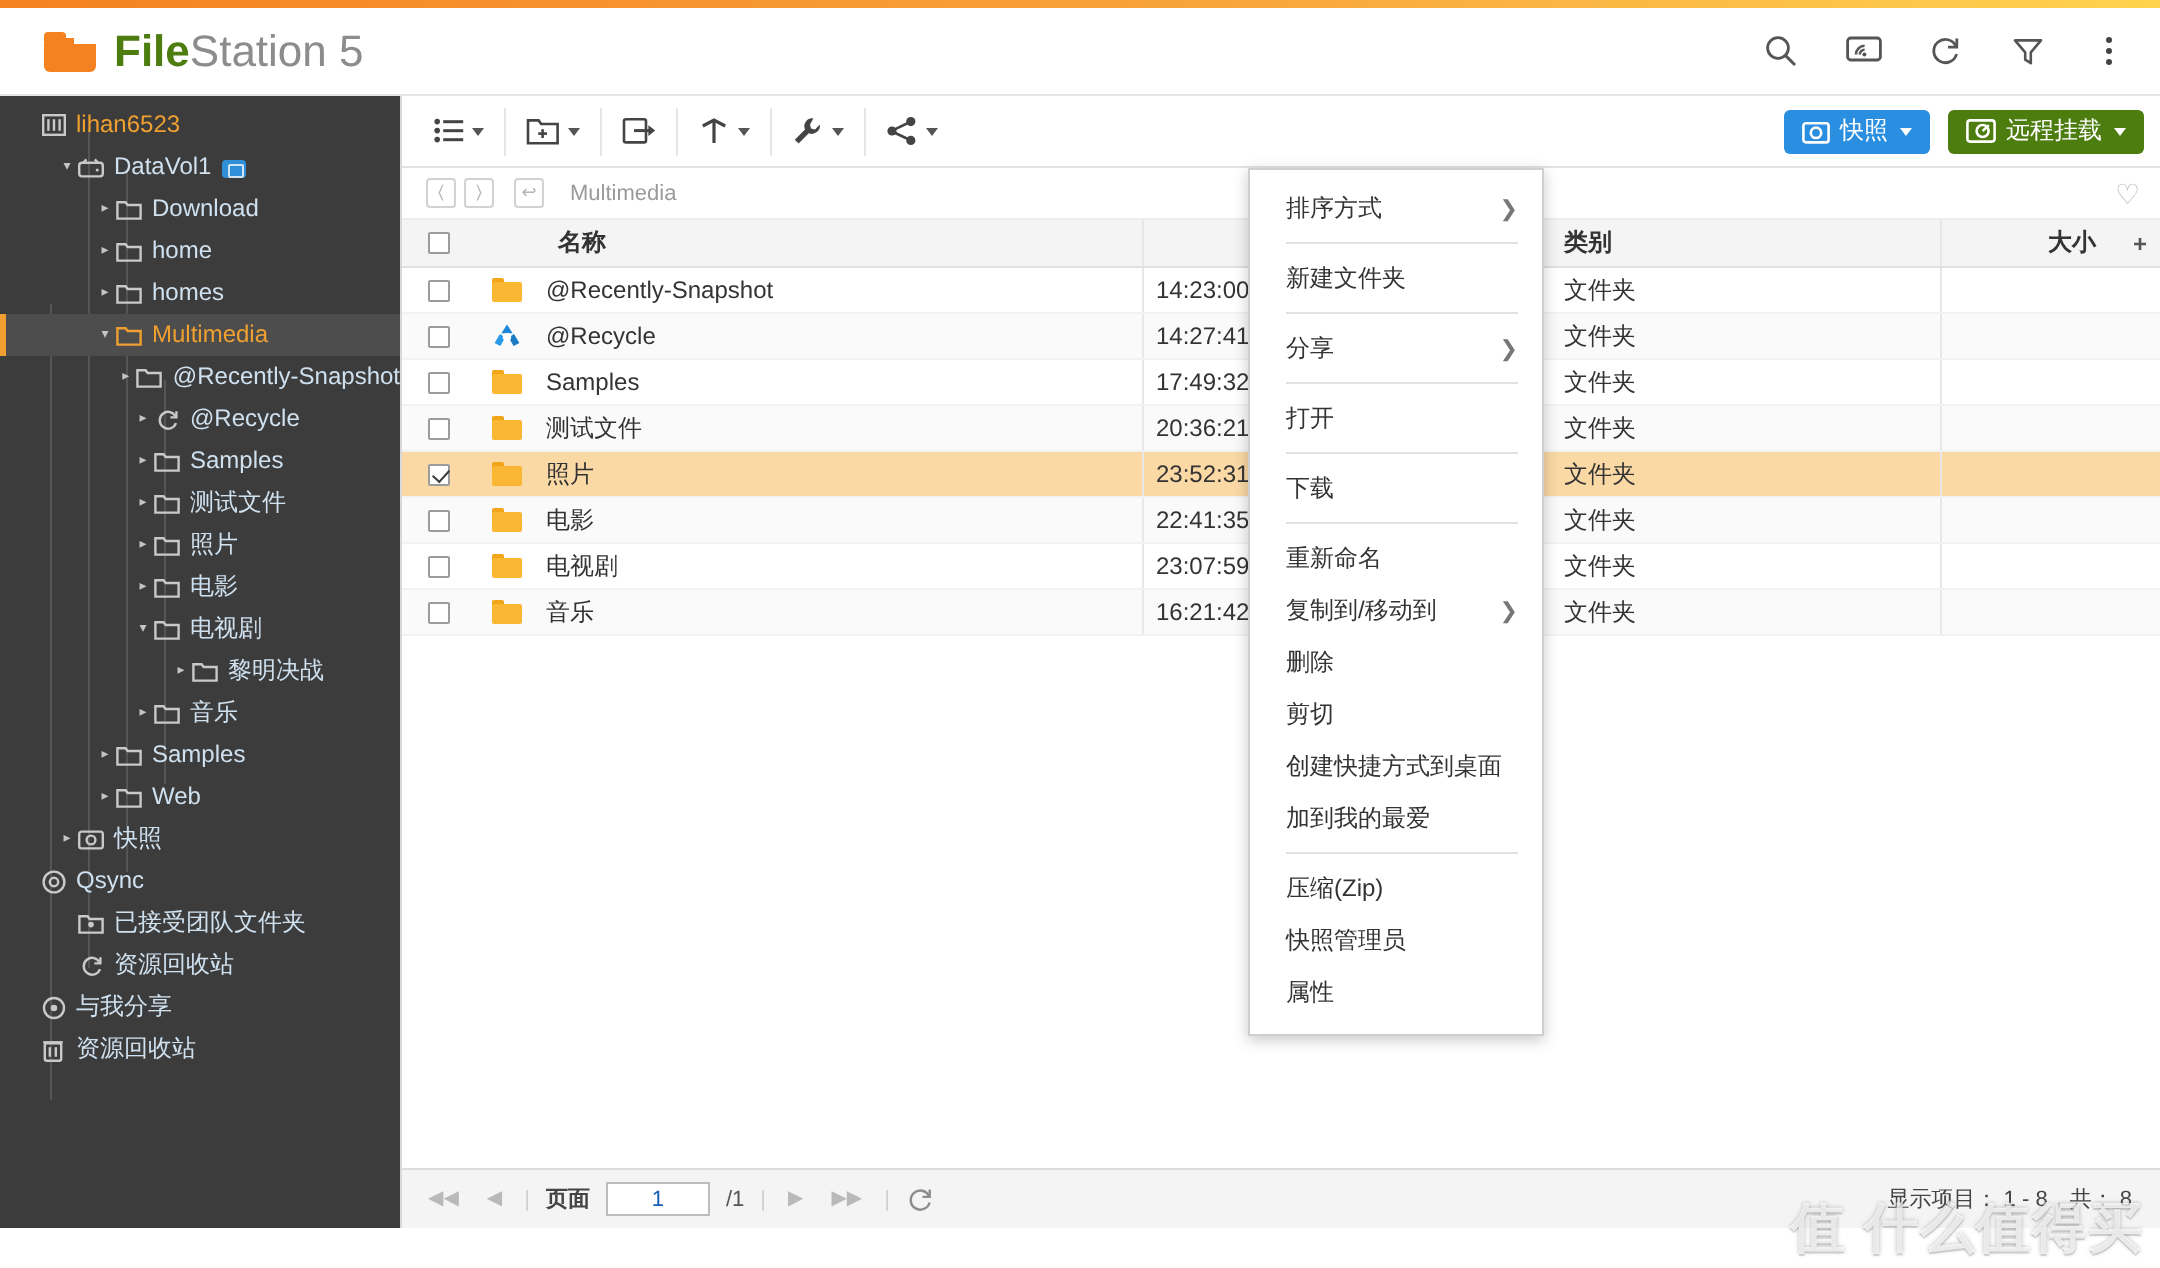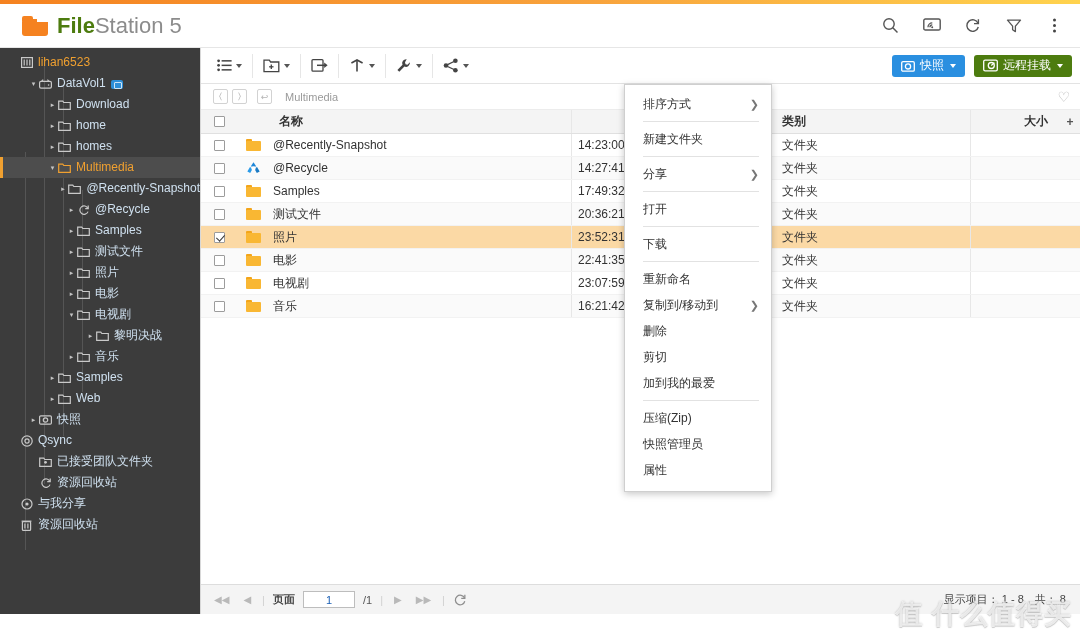--- a/index.html
+++ b/index.html
@@ -762,20 +762,23 @@
         <span>复制到/移动到</span>
         <span class="sub">❯</span>
       </div>
       <div class="ctxitem">
         <span>删除</span>
       </div>
       <div class="ctxitem">
         <span>剪切</span>
       </div>
       <div class="ctxitem">
+        <span>创建快捷方式到桌面</span>
+      </div>
+      <div class="ctxitem">
         <span>加到我的最爱</span>
       </div>
       <div class="ctxdiv"></div>
       <div class="ctxitem">
         <span>压缩(Zip)</span>
       </div>
       <div class="ctxitem">
         <span>快照管理员</span>
       </div>
       <div class="ctxitem">

